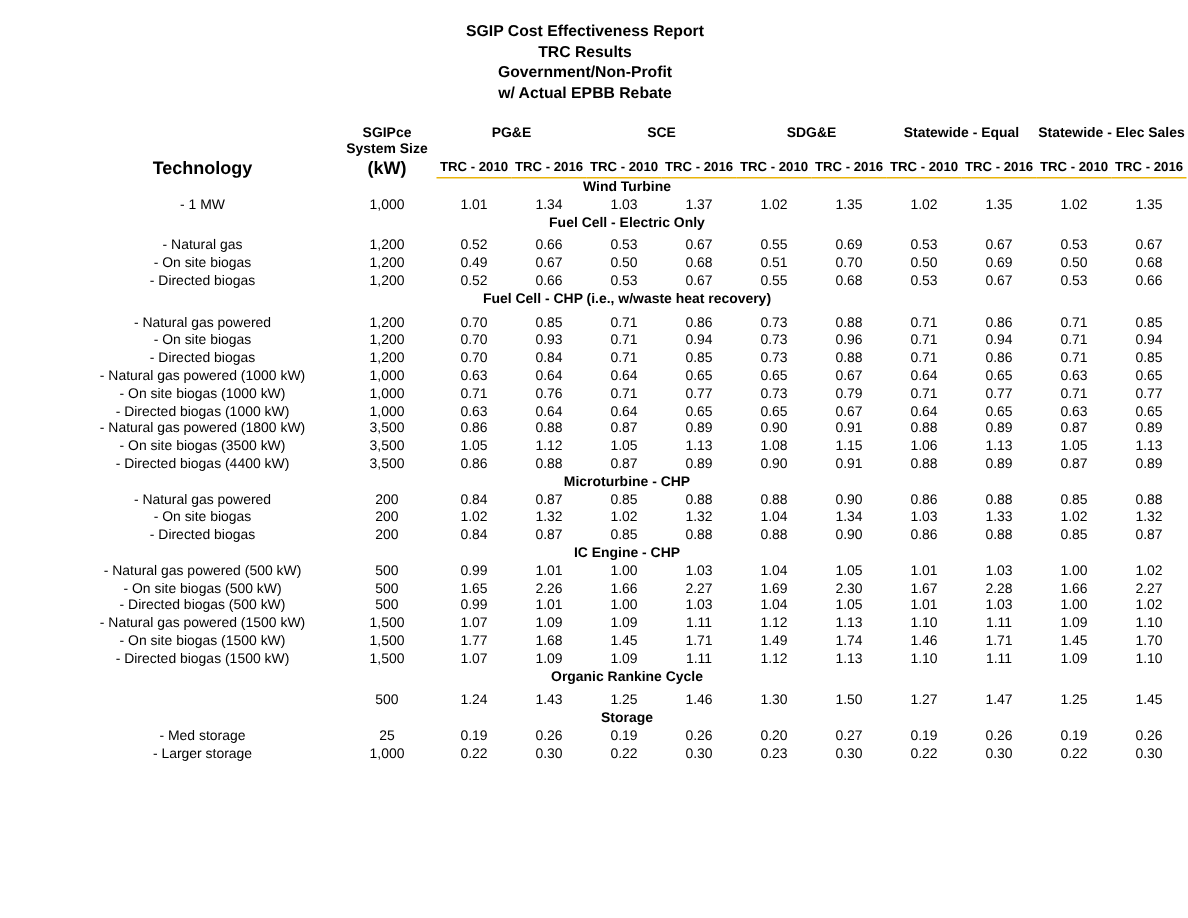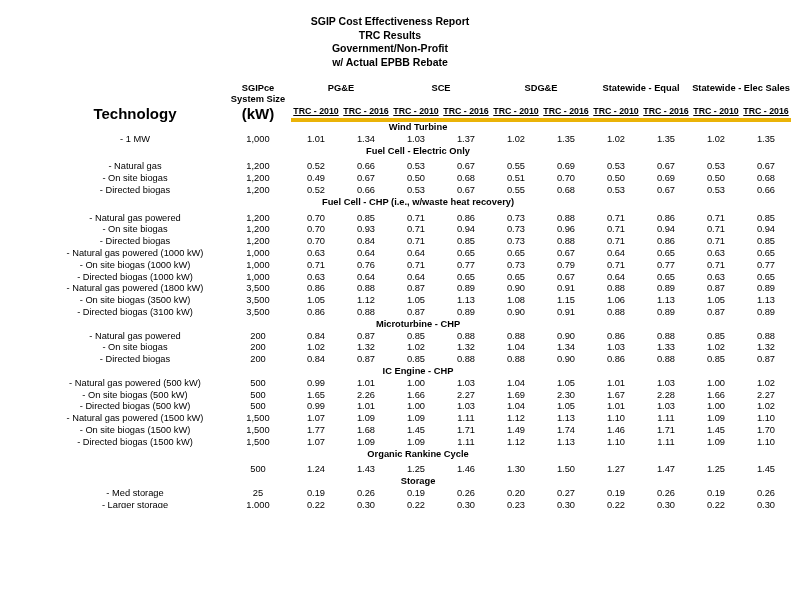--- a/index.html
+++ b/index.html
@@ -5,24 +5,24 @@
   html,body{margin:0;padding:0;background:#ffffff;}
   body{width:792px;height:612px;font-family:"Liberation Sans",sans-serif;color:#000;}
   .page{position:relative;width:792px;height:508px;overflow:hidden;background:#fff;}
   .title-block{position:absolute;top:15px;left:0;width:780px;text-align:center;
     font-weight:bold;font-size:10.5px;line-height:13.5px;}
   table.trc{position:absolute;left:18px;top:82px;border-collapse:collapse;table-layout:fixed;margin-left:27px;}
   table.trc th,table.trc td{padding:0;margin:0;}
   thead th{font-weight:bold;vertical-align:bottom;}
   .r1 th{height:12px;font-size:9.3px;line-height:12px;}
   .r2 th{height:11px;font-size:9.3px;line-height:11px;}
-  .r3 th{height:13px;font-size:15px;line-height:13px;}
+  .r3 th{height:13px;font-size:12px;line-height:13px;}
   th.group-h,th.size-h{text-align:center;}
   th.tech-h{text-align:center;}
-  th.sub-h{font-size:8.8px;font-weight:bold;border-bottom:4px solid #eab308;text-decoration:underline;}
+  th.sub-h{font-size:8.8px;font-weight:bold;border-bottom:1px solid #eab308;}
   tbody td{font-size:9.3px;line-height:11.8px;height:11.8px;white-space:nowrap;overflow:hidden;}
   tbody tr.spacer td{height:4px;line-height:4px;font-size:1px;}
   td.tech{text-align:center;}
   td.item-label{padding-left:4px;}
   td.section-label{font-weight:bold;}
   td.size{text-align:center;padding-right:12px;}
   td.val{text-align:center;}
   .footer{position:absolute;top:571px;left:4px;width:792px;text-align:center;font-size:10px;margin-top:48px;}
 </style>
 </head>
@@ -260,21 +260,21 @@
           <td class="val">1.05</td>
           <td class="val">1.13</td>
           <td class="val">1.08</td>
           <td class="val">1.15</td>
           <td class="val">1.06</td>
           <td class="val">1.13</td>
           <td class="val">1.05</td>
           <td class="val">1.13</td>
         </tr>
         <tr>
-          <td class="tech item-label">- Directed biogas (3100 kW)</td>
+          <td class="tech item-label">- Directed biogas (4400 kW)</td>
           <td class="size">3,500</td>
           <td class="val">0.86</td>
           <td class="val">0.88</td>
           <td class="val">0.87</td>
           <td class="val">0.89</td>
           <td class="val">0.90</td>
           <td class="val">0.91</td>
           <td class="val">0.88</td>
           <td class="val">0.89</td>
           <td class="val">0.87</td>

